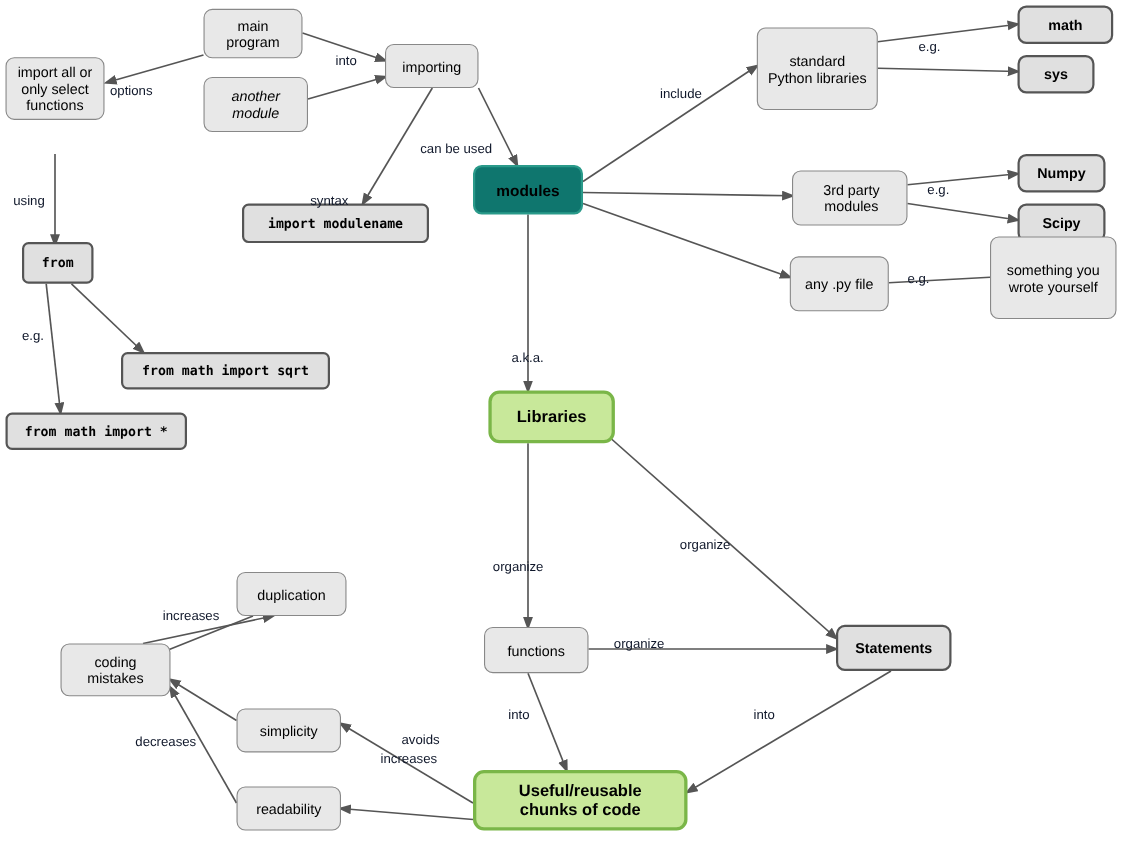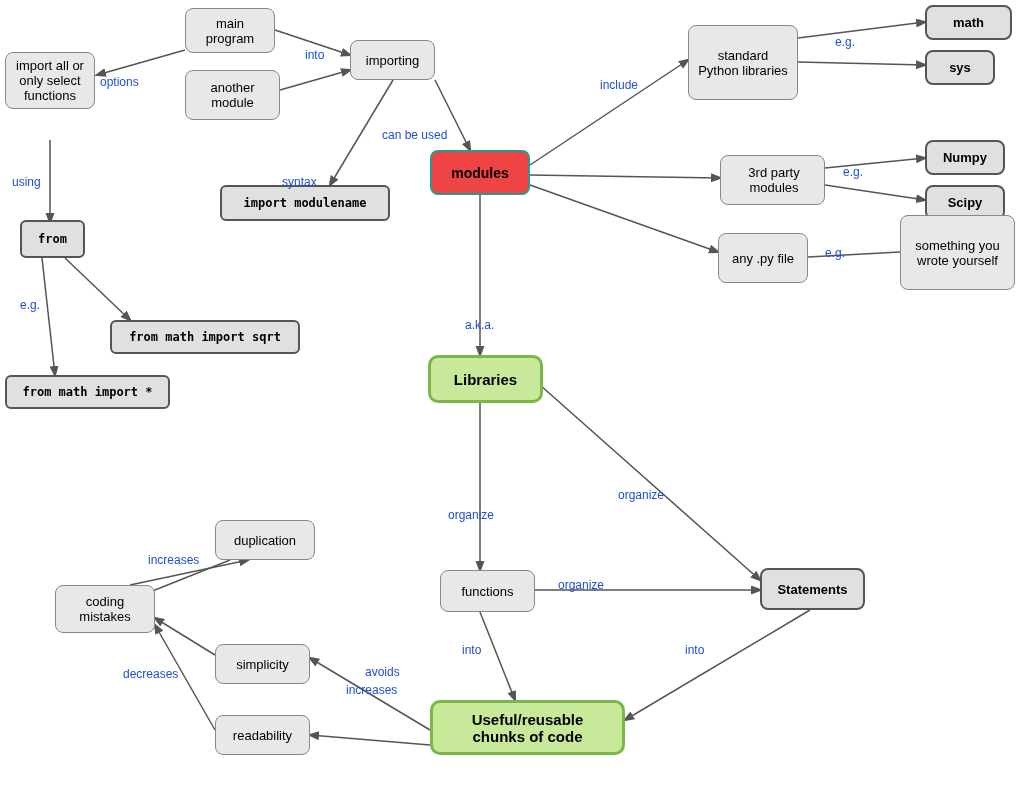--- a/index.html
+++ b/index.html
@@ -51,37 +51,37 @@
     .node-green {
       border: 3px solid #7ab648;
       background: #c8e89a;
       padding: 6px 12px;
       border-radius: 10px;
       font-weight: bold;
       font-size: 15px;
     }
     .node-teal {
       border: 2.5px solid #2a9a8a;
-      background: #ef4444;
+      background: #0f766e;
       padding: 5px 10px;
       border-radius: 8px;
       font-weight: bold;
       font-size: 14px;
     }
     .node-bold-box {
       border: 2px solid #555;
       background: #e0e0e0;
       padding: 5px 10px;
       border-radius: 8px;
       font-weight: bold;
     }
     .label {
       position: absolute;
       font-size: 12px;
-      color: #1d4ed8;
+      color: #0f172a;
     }
   </style>
 </head>
 <body>
 
 <div class="diagram">
   <svg class="arrows">
 
     <line x1="50" y1="140" x2="50" y2="222" stroke="#555" stroke-width="1.5" marker-end="url(#arrow)"></line>
 
@@ -151,38 +151,38 @@
     </div>
   </div>
 
   <div class="node" style="left:185px;top:8px;width:90px;height:45px;">
     <div class="node-box" style="width:100%;height:100%;display:flex;align-items:center;justify-content:center;text-align:center;">
       <span>main program</span>
     </div>
   </div>
 
   <div class="node" style="left:185px;top:70px;width:95px;height:50px;">
-    <div class="node-box" style="width:100%;height:100%;display:flex;align-items:center;justify-content:flex-start;text-align:center;">
+    <div class="node-box" style="width:100%;height:100%;display:flex;align-items:center;justify-content:flex-start;text-align:center;font-style:italic;">
       <span>another module</span>
     </div>
   </div>
 
   <div class="node" style="left:350px;top:40px;width:85px;height:40px;">
     <div class="node-box" style="width:100%;height:100%;display:flex;align-items:center;justify-content:center;text-align:center;">
       <span>importing</span>
     </div>
   </div>
 
   <div class="node" style="left:430px;top:150px;width:100px;height:45px;">
     <div class="node-teal" style="width:100%;height:100%;display:flex;align-items:center;justify-content:center;">
       <span>modules</span>
     </div>
   </div>
 
-  <div class="node" style="left:428px;top:355px;width:115px;height:48px;">
+  <div class="node" style="left:444px;top:355px;width:115px;height:48px;">
     <div class="node-green" style="width:100%;height:100%;display:flex;align-items:center;justify-content:center;">
       <span>Libraries</span>
     </div>
   </div>
 
   <div class="node" style="left:20px;top:220px;width:65px;height:38px;align-items:flex-end;">
     <div class="node-code" style="width:100%;height:100%;display:flex;align-items:center;justify-content:center;">
       <span>from</span>
     </div>
   </div>

